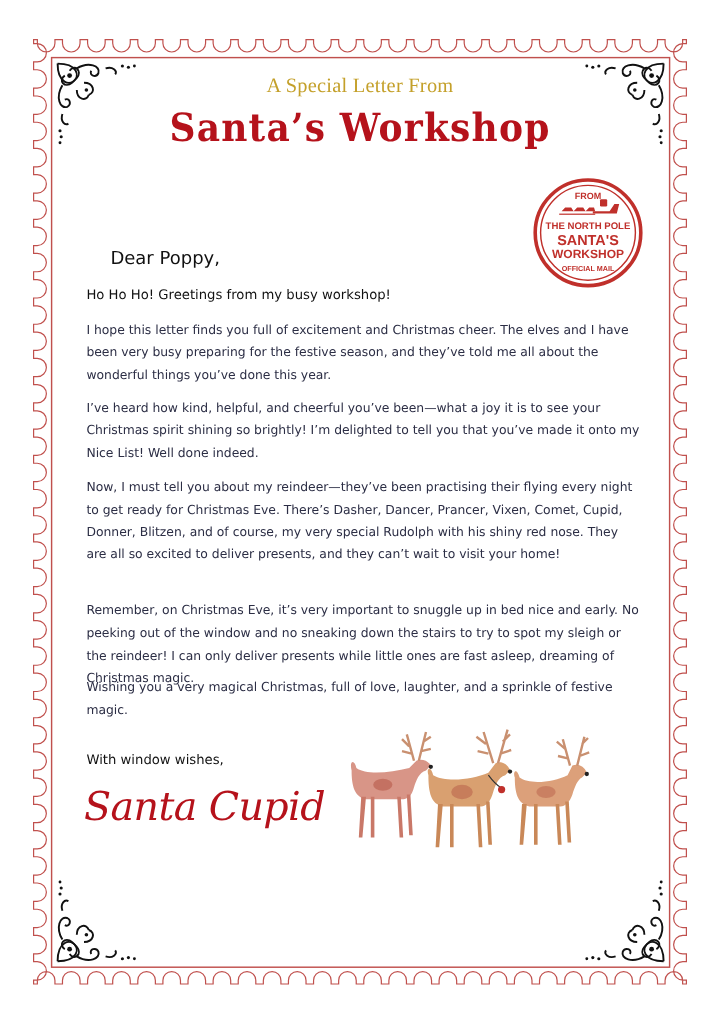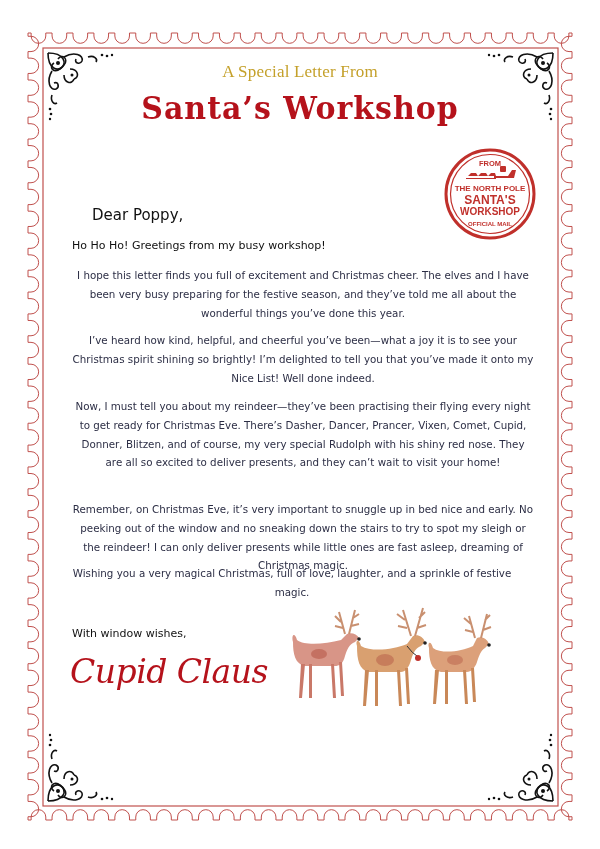--- a/index.html
+++ b/index.html
@@ -2,21 +2,21 @@
 <html><head>
 <meta charset="utf-8">
 <style>
   html,body{margin:0;padding:0;background:#fff;}
   body{width:600px;height:849px;position:relative;overflow:hidden;font-family:"DejaVu Sans",sans-serif;}
   .page{position:absolute;left:0;top:0;width:544px;height:849px;}
   .stamp-border{position:absolute;left:0;top:0;}
   .title-small{position:absolute;left:0;width:600px;top:62px;text-align:center;font-family:"Liberation Serif",serif;font-size:17px;color:#c4a02a;letter-spacing:0.2px;}
   .title-big{position:absolute;left:0;width:600px;top:90px;text-align:center;font-family:"DejaVu Serif",serif;font-weight:bold;font-size:30px;color:#b5121b;letter-spacing:1px;transform:scaleY(1.08);}
   .postmark{position:absolute;left:432px;top:146px;width:122px;height:96px;}
-  .body-text{position:absolute;left:72px;width:462px;font-family:"DejaVu Sans",sans-serif;color:#2c2e45;font-size:10.3px;line-height:18.8px;text-align:center;}
+  .body-text{position:absolute;left:72px;width:462px;font-family:"DejaVu Sans",sans-serif;color:#2c2e45;font-size:10.3px;line-height:18.8px;}
   .salutation{position:absolute;left:72px;top:206px;font-size:15px;color:#111;font-family:"DejaVu Sans",sans-serif;margin-left:20px;}
   .greeting{position:absolute;left:72px;top:239px;font-size:11px;color:#111;font-family:"DejaVu Sans",sans-serif;}
   .p1{top:266px;}
   .p2{top:331px;}
   .p3{top:397px;}
   .p4{top:500px;}
   .p5{top:564px;}
   .closing{position:absolute;left:72px;top:627px;font-size:11px;color:#111;font-family:"DejaVu Sans",sans-serif;}
   .signature{position:absolute;left:70px;top:652px;font-family:"DejaVu Serif",serif;font-style:italic;font-size:33px;color:#b5121b;letter-spacing:-0.5px;}
   .ps{top:707px;}
@@ -157,21 +157,21 @@
   </svg>
 
   <div class="salutation">Dear Poppy,</div>
   <div class="greeting">Ho Ho Ho! Greetings from my busy workshop!</div>
   <div class="body-text p1">I hope this letter finds you full of excitement and Christmas cheer. The elves and I have been very busy preparing for the festive season, and they’ve told me all about the wonderful things you’ve done this year.</div>
   <div class="body-text p3">Now, I must tell you about my reindeer—they’ve been practising their flying every night to get ready for Christmas Eve. There’s Dasher, Dancer, Prancer, Vixen, Comet, Cupid, Donner, Blitzen, and of course, my very special Rudolph with his shiny red nose. They are all so excited to deliver presents, and they can’t wait to visit your home!</div>
   <div class="body-text p2">I’ve heard how kind, helpful, and cheerful you’ve been—what a joy it is to see your Christmas spirit shining so brightly! I’m delighted to tell you that you’ve made it onto my Nice List! Well done indeed.</div>
   <div class="body-text p4">Remember, on Christmas Eve, it’s very important to snuggle up in bed nice and early. No peeking out of the window and no sneaking down the stairs to try to spot my sleigh or the reindeer! I can only deliver presents while little ones are fast asleep, dreaming of Christmas magic.</div>
   <div class="body-text p5" style="width:440px;">Wishing you a very magical Christmas, full of love, laughter, and a sprinkle of festive magic.</div>
   <div class="closing">With window wishes,</div>
-  <div class="signature">Cupid Claus</div>
+  <div class="signature">Santa Cupid</div>
 
   <svg class="reindeer" viewBox="0 0 210 110">
 
     <g>
       <path d="M8 38 C6 30 10 28 12 36 C20 42 40 40 56 36 L62 30 C66 28 72 30 74 34 L70 38 C64 40 62 46 60 52 C58 60 54 62 50 62 L20 62 C10 60 8 50 8 38 Z" fill="#d48a7a" opacity="0.9"></path>
       <path d="M16 60 l-2 34 h3 l3 -34 z M24 60 l0 34 h3 l0 -34 z M46 60 l2 34 h3 l-2 -34 z M54 58 l2 34 h3 l-2 -34 z" fill="#c97868"></path>
       <path d="M60 30 l-6 -22 M56 18 l-6 -6 M58 24 l-8 -2 M64 30 l6 -24 M68 14 l6 -4 M66 22 l8 -2" stroke="#c99070" stroke-width="2" fill="none"></path>
       <circle cx="74" cy="35" r="1.8" fill="#222"></circle>
       <ellipse cx="34" cy="50" rx="8" ry="5" fill="#b85a4a" opacity="0.6"></ellipse>
     </g>

